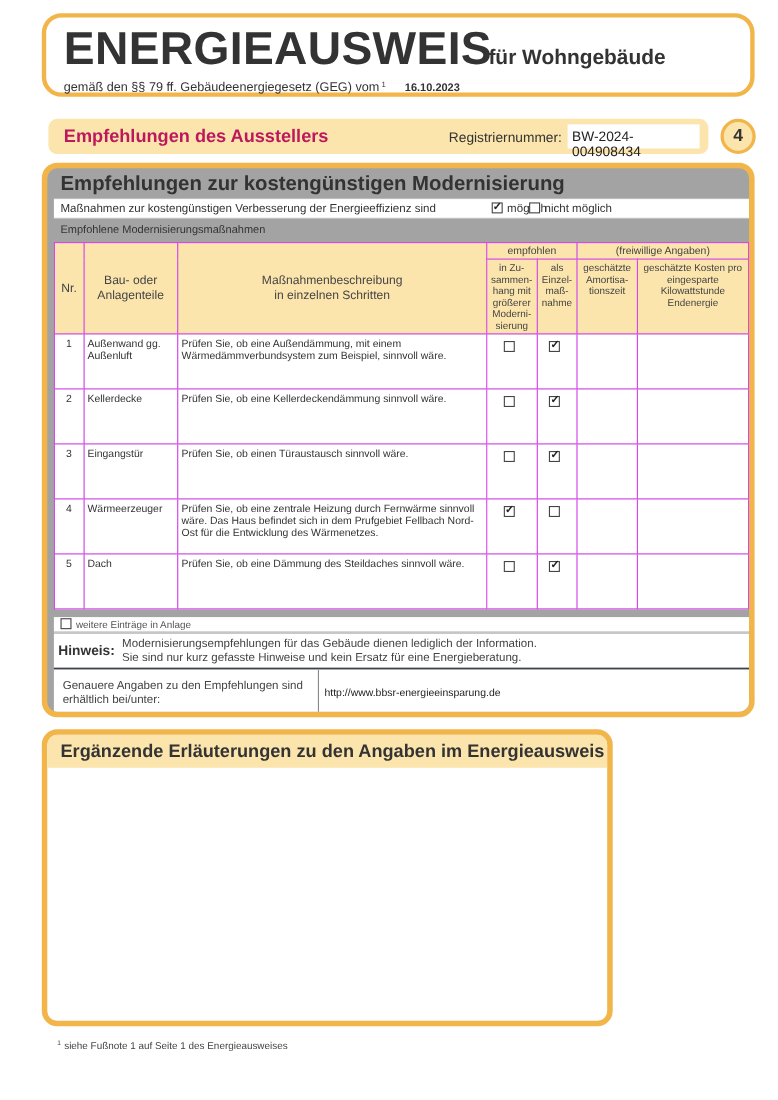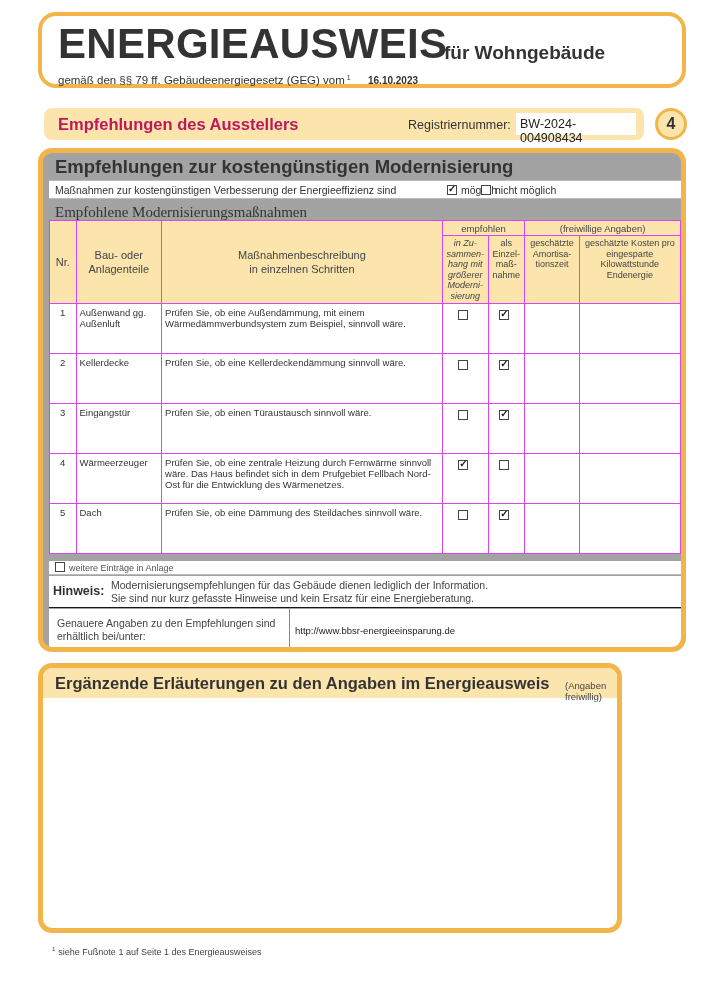--- a/index.html
+++ b/index.html
@@ -37,21 +37,21 @@
     border: 5px solid #f2b54a; border-radius: 14px; background: #a3a3a3; overflow: hidden;
   }
   .main-title { position: absolute; left: 12px; top: 3px; font-size: 18.5px; font-weight: bold; color: #333; }
   .options-row {
     position: absolute; left: 6px; top: 27px; width: 632px; height: 19px; background: #fff;
     font-size: 10.5px; color: #333; padding: 3px 6px; border-top: 1px solid #bbb; border-bottom: 1px solid #bbb;
   }
   .options-row .opt { position: absolute; top: 3px; }
   .cb { display: inline-block; width: 10px; height: 10px; border: 1px solid #444; vertical-align: -1px; margin-right: 4px; position: relative; background: #fff; }
   .cb.checked::after { content: "✓"; position: absolute; left: 0px; top: -3px; font-size: 10px; color: #222; font-weight: bold; }
-  .empf-label { position: absolute; left: 12px; top: 51px; font-size: 15px; color: #333; font-family: Liberation Serif, serif; }
+  .empf-label { position: absolute; left: 12px; top: 51px; font-size: 10px; color: #333; }
 
   
   table.mtable { position: absolute; left: 6px; top: 67px; width: 632px; border-collapse: collapse; font-size: 9.5px; }
   .mtable td, .mtable th { border: 1px solid #d946ef; vertical-align: top; }
   .mtable th { background: #fbe5ad; font-weight: normal; color: #444; text-align: center; vertical-align: middle; line-height: 11px; }
   .mtable td { background: #fff; padding: 3px 3px; color: #333; line-height: 11px; }
   .mtable th.big { font-size: 11px; line-height: 14px; }
   .mtable td.nr { text-align: center; }
   .mtable td.cbcell { text-align: center; padding-top: 6px; }
   .mtable tr.data-row td { height: 50px; }
@@ -61,21 +61,21 @@
   .hinweis-row { position: absolute; left: 6px; top: 423px; width: 632px; height: 32px; background: #fff; border-bottom: 1px solid #0f172a; }
   .hinweis-label { position: absolute; left: 4px; top: 8px; font-size: 12.5px; font-weight: bold; color: #333; }
   .hinweis-text { position: absolute; left: 62px; top: 3px; font-size: 10.5px; line-height: 13px; color: #444; }
   .genauer-row { position: absolute; left: 6px; top: 456px; width: 632px; height: 44px; background: #fff; }
   .genauer-label { position: absolute; left: 8px; top: 8px; width: 230px; font-size: 10.5px; line-height: 13px; color: #444; }
   .genauer-divider { position: absolute; left: 240px; top: 0; width: 1px; height: 44px; background: #888; }
   .genauer-value { position: absolute; left: 246px; top: 16px; font-size: 9.5px; color: #222; }
 
   
   .erg-box {
-    position: absolute; left: 38px; top: 663px; width: 584px; height: 270px;
+    position: absolute; left: 38px; top: 663px; width: 519px; height: 270px;
     border: 5px solid #f2b54a; border-radius: 14px; background: #fff; overflow: hidden;
   }
   .erg-header { position: absolute; left: 0; top: 0; width: 100%; height: 30px; background: #fbe5ad; }
   .erg-title { position: absolute; left: 12px; top: 6px; font-size: 16.5px; font-weight: bold; color: #333; }
   .erg-note { position: absolute; left: 522px; top: 12px; font-size: 9.5px; color: #444; }
   .erg-content { position: absolute; left: 0; top: 30px; width: 100%; height: 230px; }
 
   .footnote { position: absolute; left: 52px; top: 946px; font-size: 9px; color: #444; }
   .footnote sup { font-size: 6px; vertical-align: 4px; margin-right: 3px; }
 </style>
@@ -117,21 +117,21 @@
     </colgroup>
     <tbody>
         <tr>
       <th rowspan="2" class="big">Nr.</th>
       <th rowspan="2" class="big">Bau- oder Anlagenteile</th>
       <th rowspan="2" class="big" style="padding:0 76px;">Maßnahmenbeschreibung in einzelnen Schritten</th>
       <th colspan="2" style="height:15px;">empfohlen</th>
       <th colspan="2">(freiwillige Angaben)</th>
     </tr>
     <tr>
-      <th class="sm" style="height:68px;font-style:italic;">in Zu-sammen-hang mit größerer Moderni-sierung</th>
+      <th class="sm" style="height:68px;">in Zu-sammen-hang mit größerer Moderni-sierung</th>
       <th class="sm">als Einzel-maß-nahme</th>
       <th class="sm">geschätzte Amortisa-tionszeit</th>
       <th class="sm">geschätzte Kosten pro eingesparte Kilowattstunde Endenergie</th>
     </tr>
     </tbody>
       <tbody id="rows-body">
         <tr class="data-row">
           <td class="nr">1</td>
           <td>Außenwand gg. Außenluft</td>
           <td>Prüfen Sie, ob eine Außendämmung, mit einem Wärmedämmverbundsystem zum Beispiel, sinnvoll wäre.</td>

